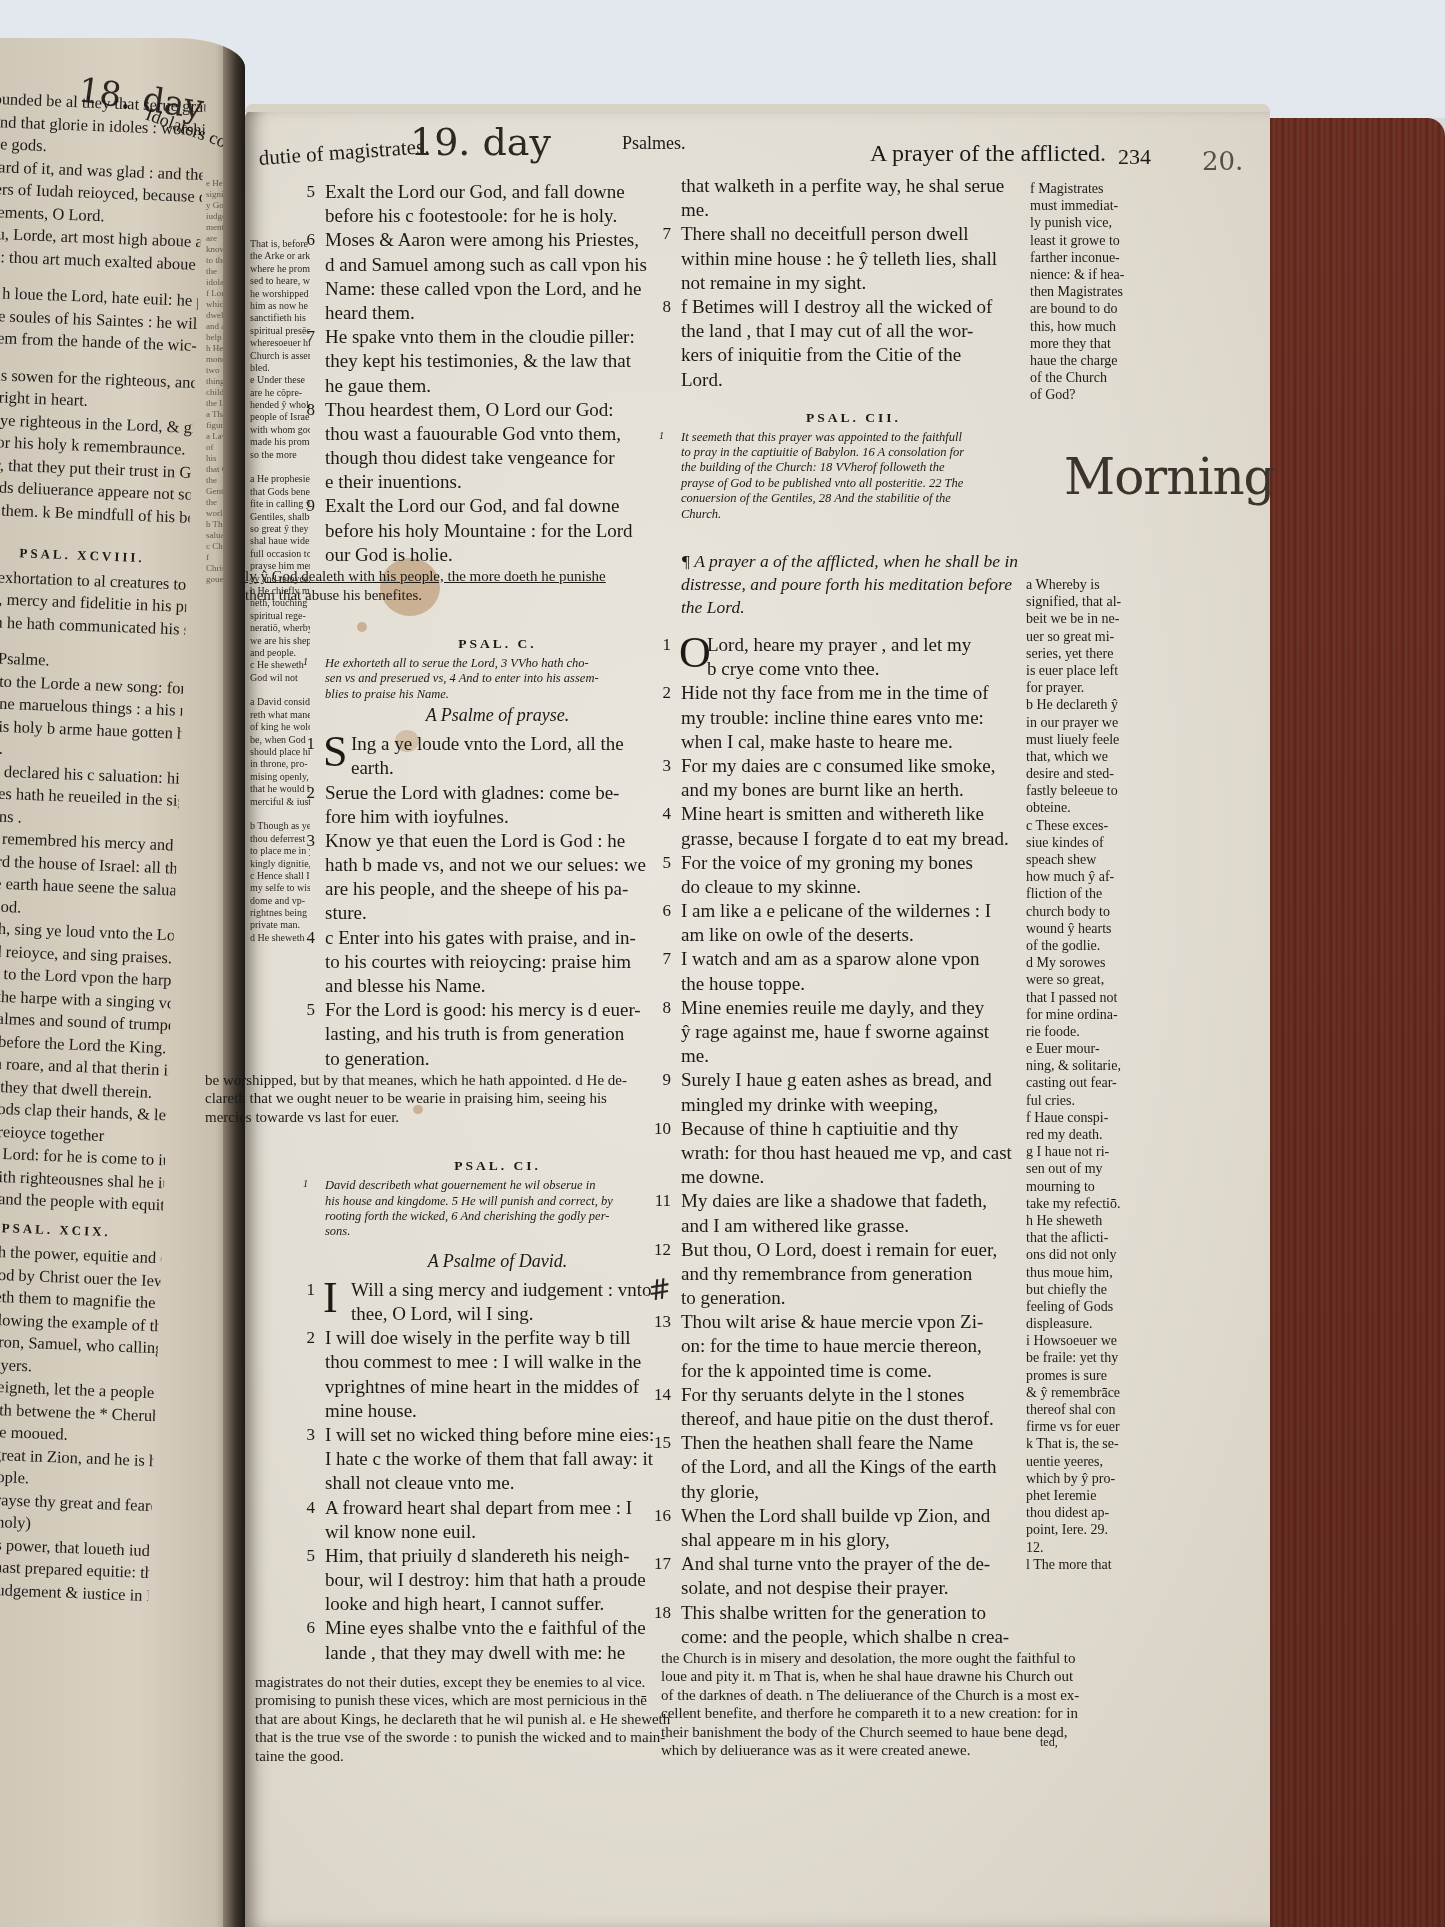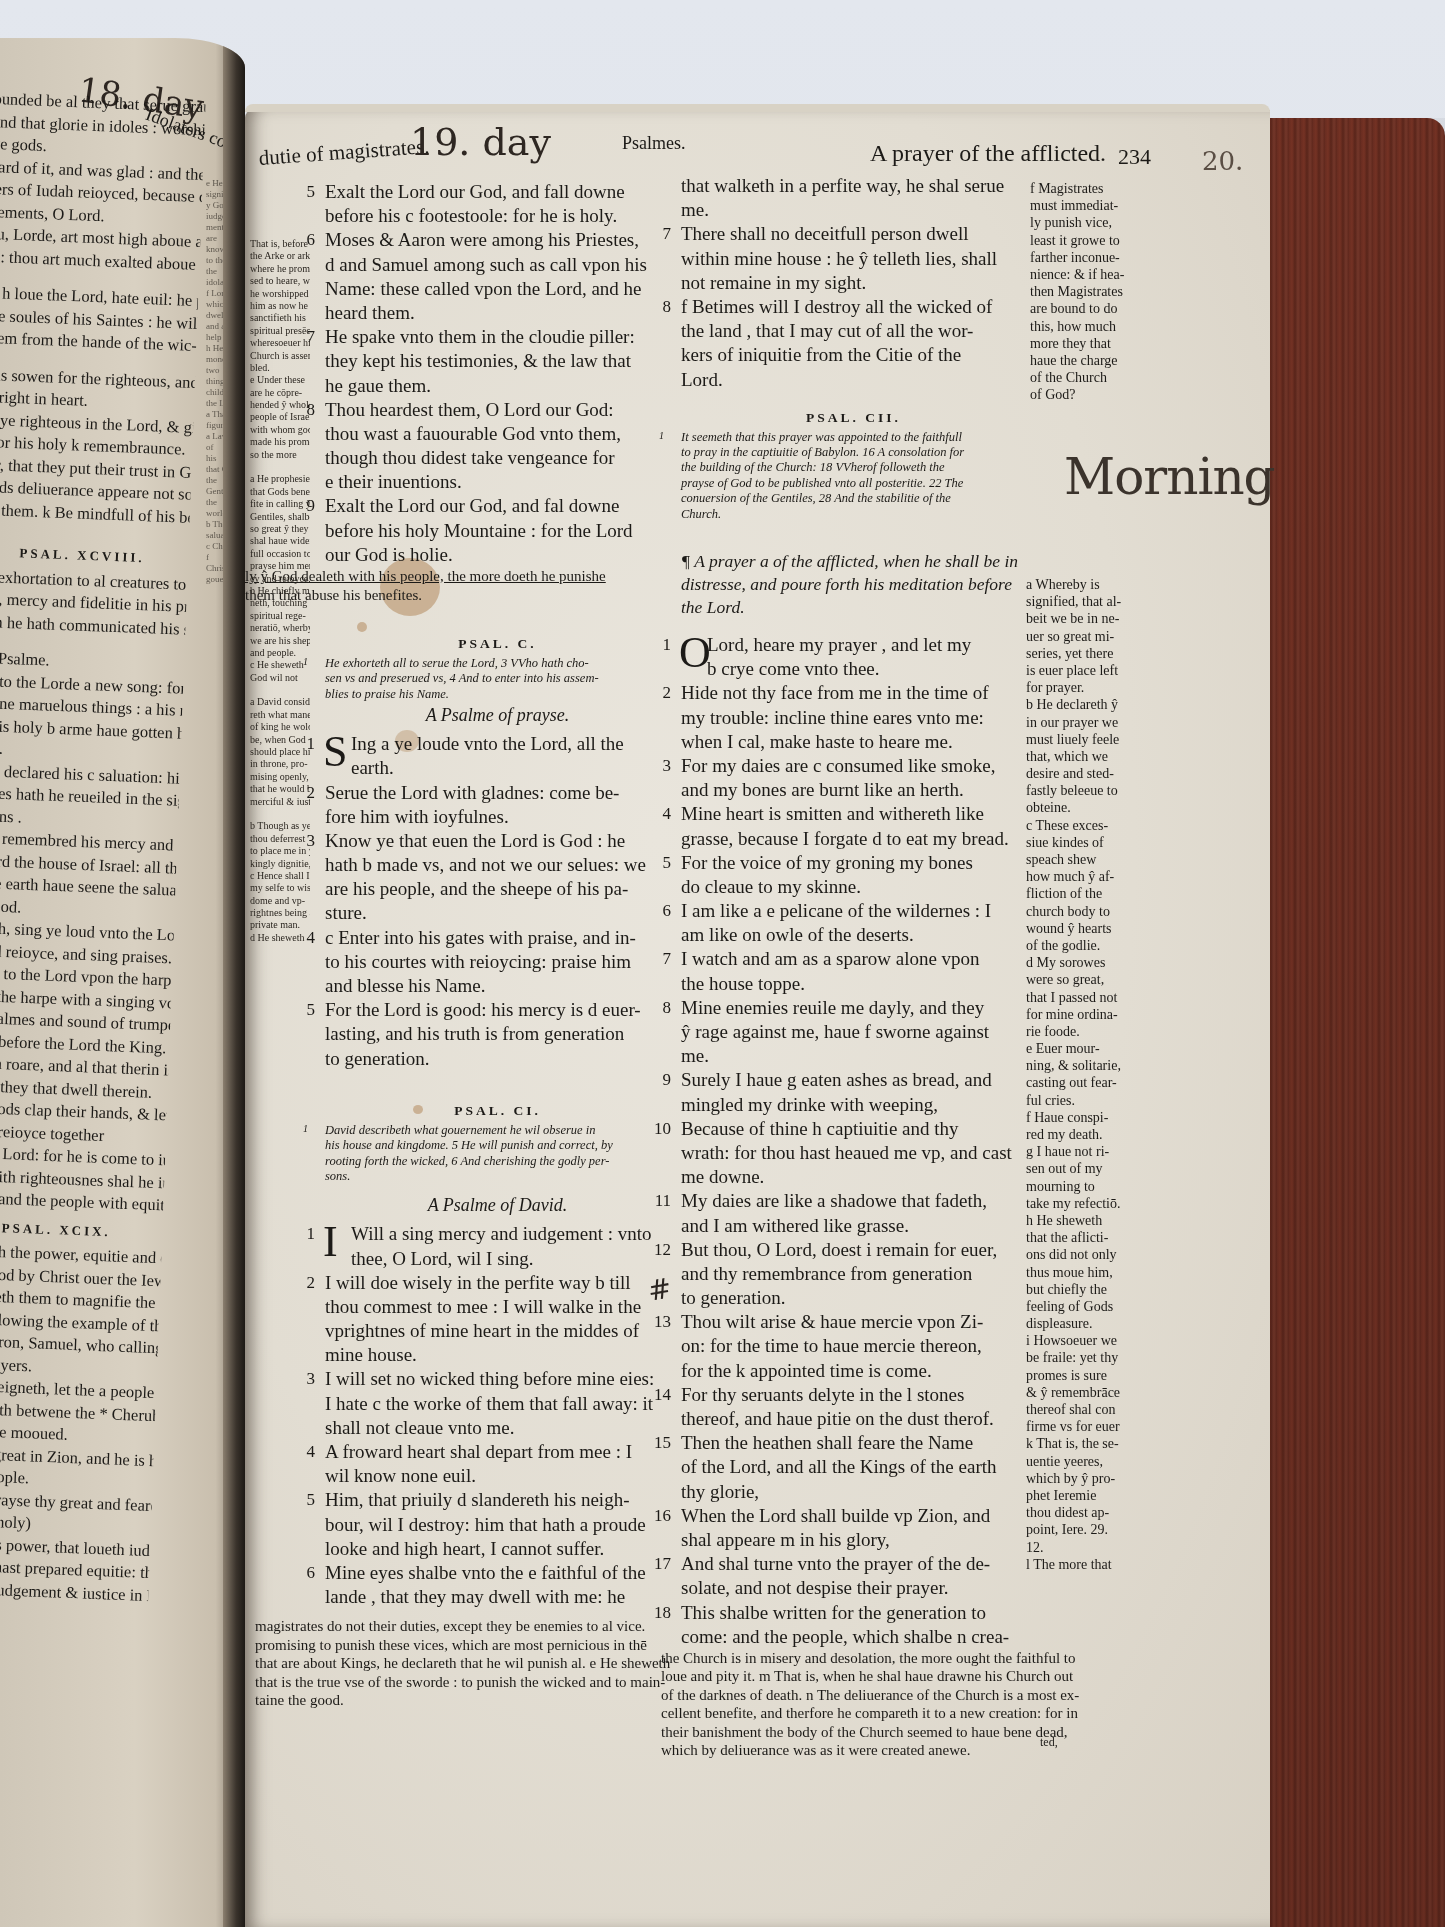--- a/index.html
+++ b/index.html
@@ -259,20 +259,25 @@
     <div class="v"><span class="vn">3</span><span>Know ye that euen the Lord is God : he</span></div>
     <div class="v"><span>hath b made vs, and not we our selues: we</span></div>
     <div class="v"><span>are his people, and the sheepe of his pa-</span></div>
     <div class="v"><span>sture.</span></div>
     <div class="v"><span class="vn">4</span><span>c Enter into his gates with praise, and in-</span></div>
     <div class="v"><span>to his courtes with reioycing: praise him</span></div>
     <div class="v"><span>and blesse his Name.</span></div>
     <div class="v"><span class="vn">5</span><span>For the Lord is good: his mercy is d euer-</span></div>
     <div class="v"><span>lasting, and his truth is from generation</span></div>
     <div class="v"><span>to generation.</span></div>
+    <div style="margin-left: -120px;">
+      <div class="note">be worshipped, but by that meanes, which he hath appointed. d He de-</div>
+      <div class="note">clareth that we ought neuer to be wearie in praising him, seeing his</div>
+      <div class="note">mercies towarde vs last for euer.</div>
+    </div>
     <div class="gap"></div>
     <div class="gap"></div>
     <div class="psal">PSAL. CI.</div>
     <div style="position: relative;">
       <span class="argn">1</span>
       <div class="arg">David describeth what gouernement he wil obserue in</div>
       <div class="arg">his house and kingdome. 5 He will punish and correct, by</div>
       <div class="arg">rooting forth the wicked, 6 And cherishing the godly per-</div>
       <div class="arg">sons.</div>
     </div>

